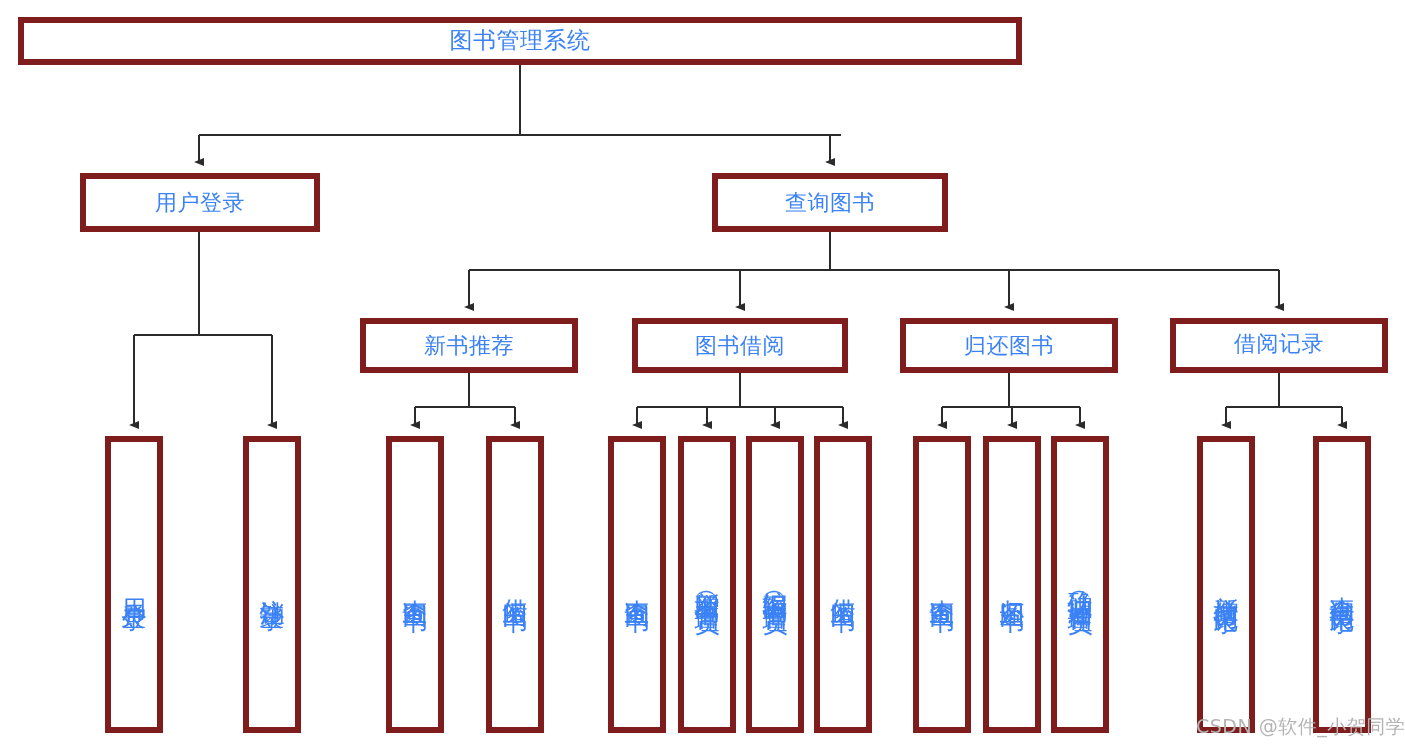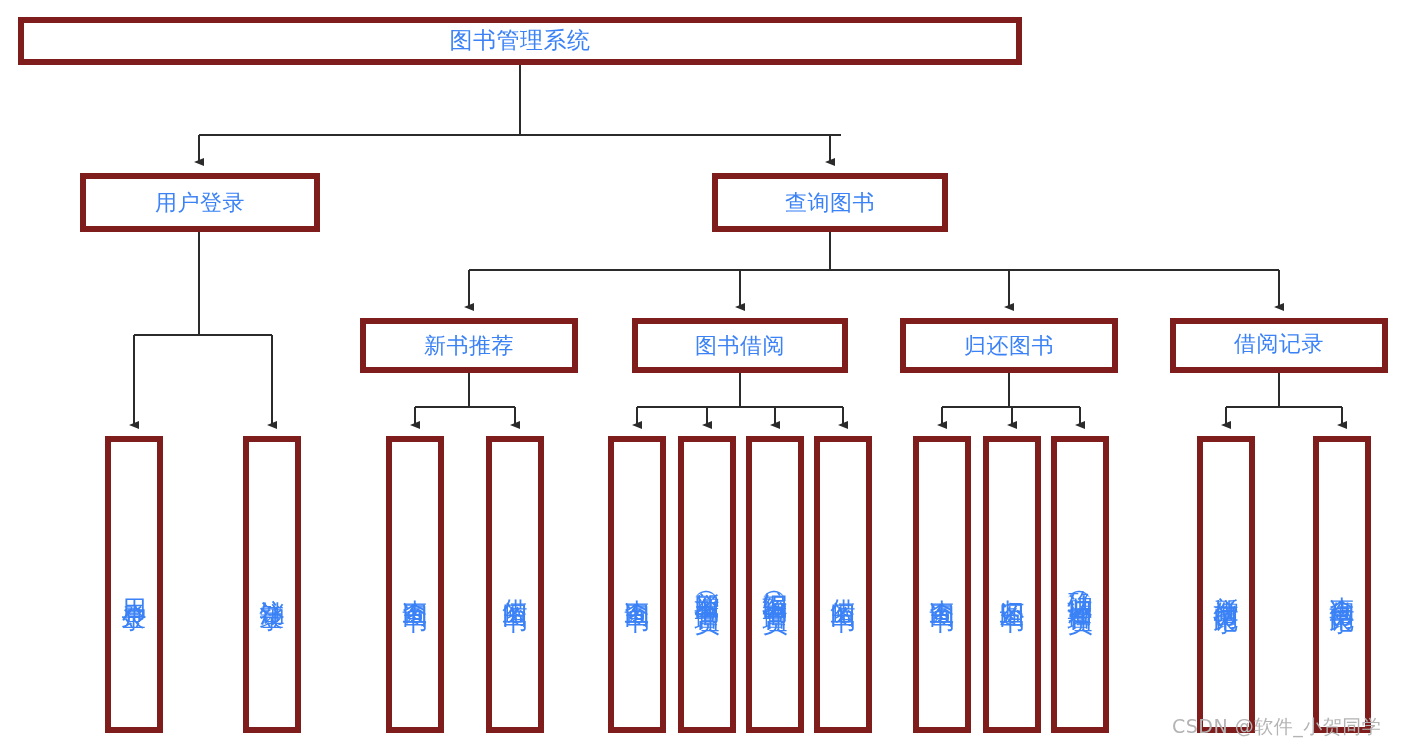--- a/index.html
+++ b/index.html
@@ -186,15 +186,15 @@
     <span class="node-label">确认归还（管理员）</span>
   </div>
 
   <div class="node v" style="left:1197px; top:436px; width:58px; height:297px;">
     <span class="node-label">新增借阅记录</span>
   </div>
   <div class="node v" style="left:1313px; top:436px; width:58px; height:297px;">
     <span class="node-label">查询借阅记录</span>
   </div>
 
-  <div class="watermark" style="left:1172px; top:714px;">CSDN @软件_小贺同学</div>
+  <div class="watermark" style="left:1196px; top:714px;">CSDN @软件_小贺同学</div>
 
 </div>
 
 </body></html>

